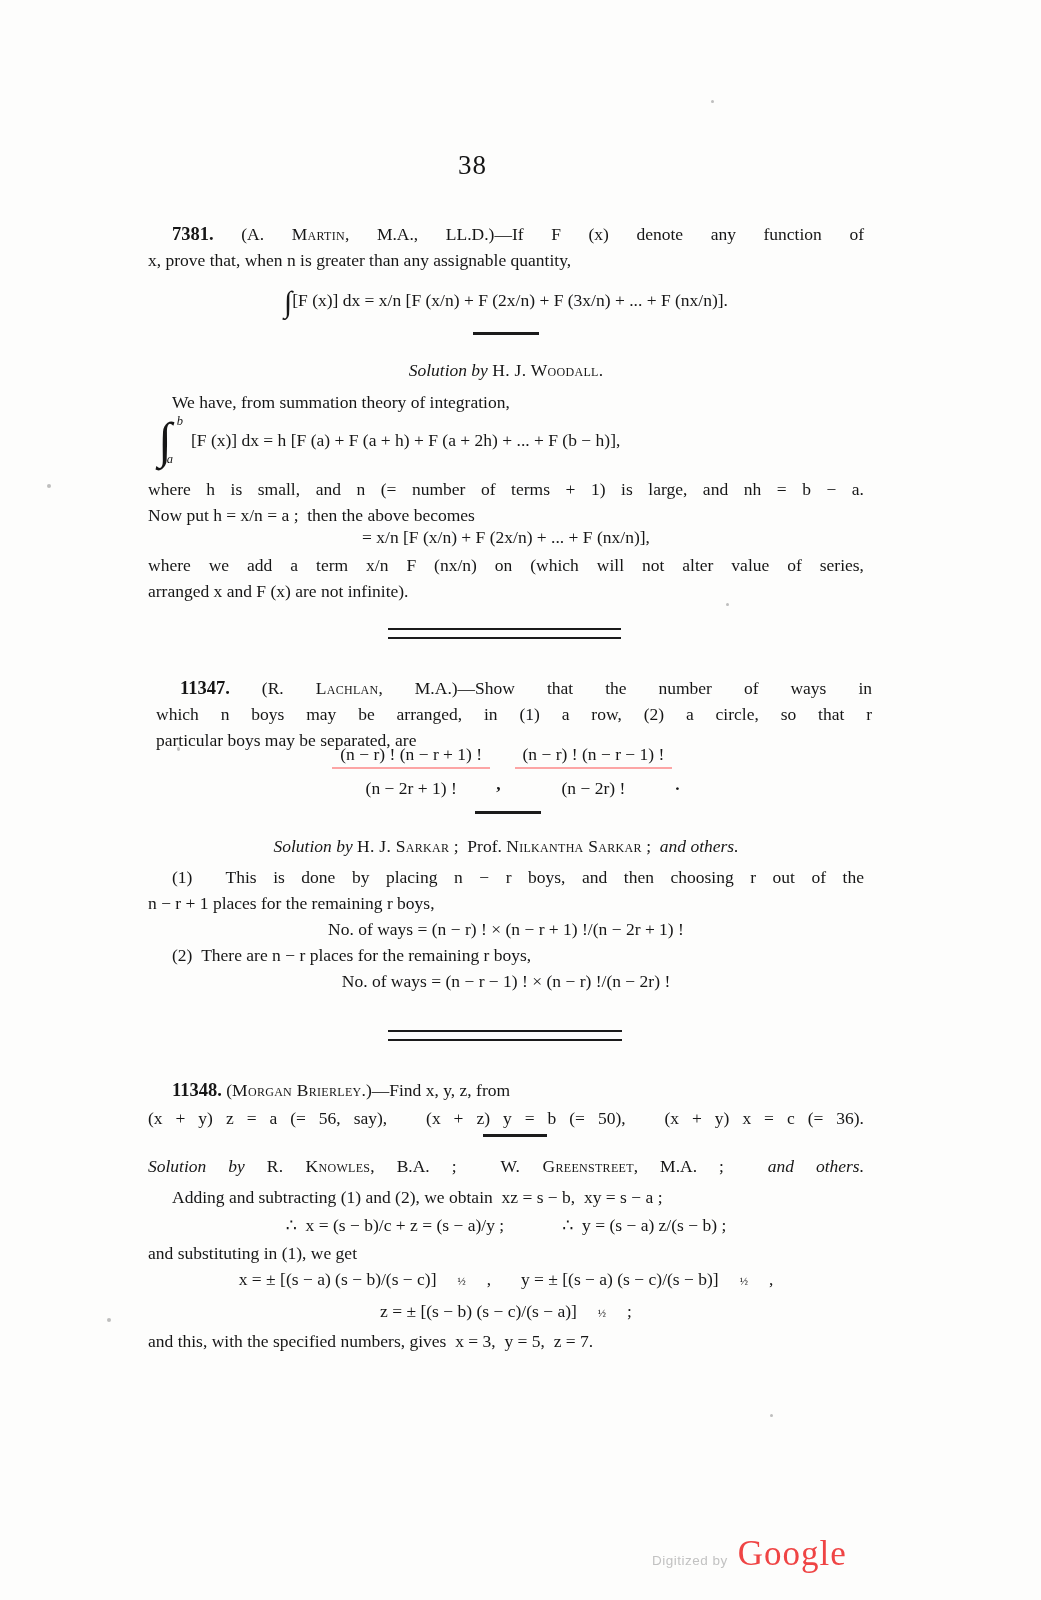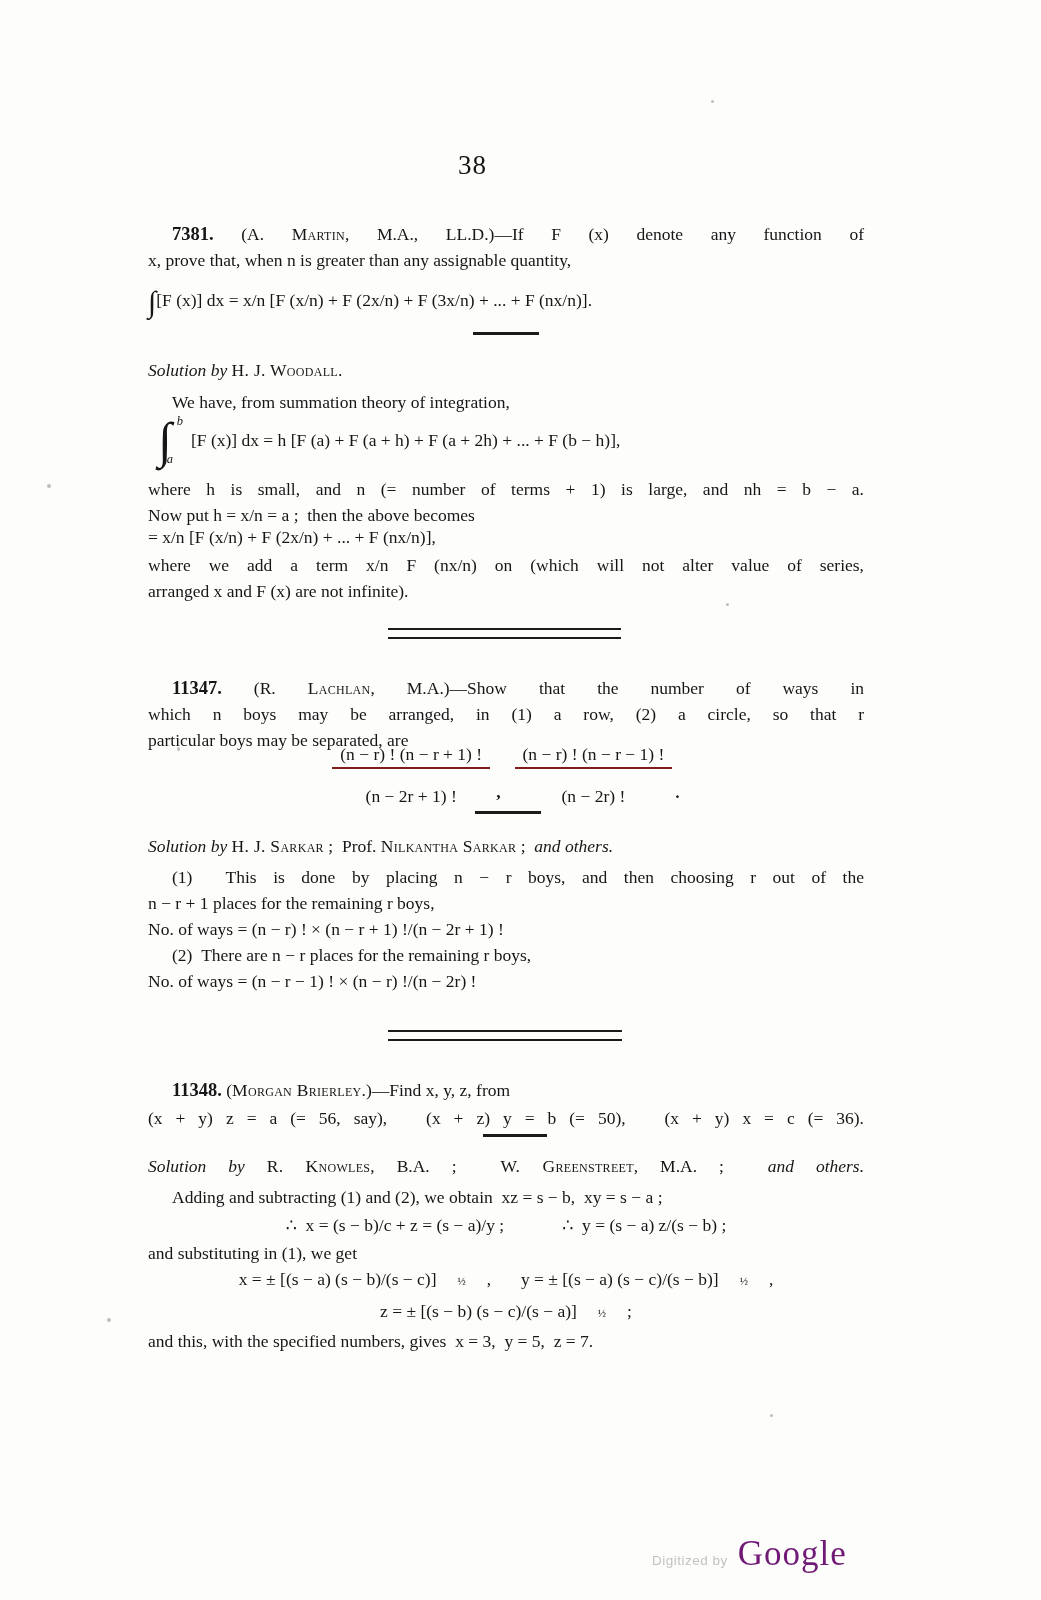--- a/index.html
+++ b/index.html
@@ -4,21 +4,21 @@
 <style>
   html,body { margin:0; padding:0; }
   body { background:#fdfdfc; }
   .page {
     position:relative; width:945px; height:1600px;
     background:#fdfdfc; color:#161616; overflow:hidden;
     font-family:"Liberation Serif","DejaVu Serif",serif;
     font-size:17.5px; line-height:26px;
   }
   .blk { position:absolute; left:148px; width:716px; }
-  .center { text-align:left; }
+  .center { text-align:center; }
   .jline { text-align:justify; text-align-last:justify; }
   .indent { text-indent:24px; }
   .it { font-style:italic; }
   .sc { font-variant:small-caps; letter-spacing:0.3px; }
   .pnum { font-weight:bold; font-size:18.5px; }
 
   .pageno { position:absolute; left:0; width:100%; text-align:center;
     font-size:27px; letter-spacing:1px; }
 
   
@@ -33,34 +33,34 @@
   .int-big { font-size:50px; line-height:1; }
   .int-bounds { display:flex; flex-direction:column; justify-content:space-between;
     height:50px; font-size:12.5px; font-style:italic; line-height:1;
     margin-left:-3px; margin-right:8px; padding:1px 0; }
   .int-bounds .up { margin-left:8px; }
   .int-bounds .lo { margin-left:-2px; }
 
   
   .fracline { display:flex; justify-content:center; align-items:center; font-size:17.5px; }
   .frac { display:inline-flex; flex-direction:column; text-align:center; line-height:22px; }
-  .frac .num { border-bottom:2px solid #7f1d1d; padding:0 8px 2px;font-family:Liberation Serif, serif; }
-  .frac .den { padding-top:16px; }
+  .frac .num { border-bottom:2px solid #fca5a5; padding:0 8px 2px;font-family:Liberation Serif, serif; }
+  .frac .den { padding-top:8px; }
   .fsep { align-self:flex-end; padding:0 14px 2px 6px; font-weight:bold; }
   .fend { align-self:flex-end; padding:0 0 2px 3px; font-weight:bold; }
 
   .eqrow { display:flex; justify-content:center; align-items:baseline;gap:21px; }
   sup.half { font-size:11px; vertical-align:super; line-height:0; }
   .therow { display:flex; justify-content:center; gap:58px; }
 
   
   .wm { position:absolute; top:1536px; left:652px; display:flex; align-items:baseline; }
   .wm-pre { font-family:"Liberation Sans","DejaVu Sans",sans-serif; font-size:13.5px;
     color:#c2c2c2; letter-spacing:0.5px; margin-right:10px; }
-  .wm-brand { font-size:35px; color:#701a75; letter-spacing:1px; line-height:1; }
+  .wm-brand { font-size:35px; color:#ef4444; letter-spacing:1px; line-height:1; }
 
   .speck { position:absolute; background:#8a8a8a; border-radius:50%; opacity:0.55; }
 </style>
 </head>
 <body>
 
 <div class="page">
 
   <div class="pageno" style="top:152px;">38</div>
 
@@ -93,21 +93,21 @@
 
   <div class="blk center" style="top:524px;">= x/n [F (x/n) + F (2x/n) + ... + F (nx/n)],</div>
 
   <div class="blk" style="top:552px;">
     <div class="jline">where we add a term x/n F (nx/n) on (which will not alter value of series,</div>
     <div>arranged x and F (x) are not infinite).</div>
   </div>
 
   <div class="rule-d" style="top:628px; left:388px; width:233px;"></div>
 
-  <div class="blk" style="top:675px;">
+  <div class="blk" style="top:675px;margin-left:8px;">
     <div class="jline indent"><span class="pnum">11347.</span><span>&nbsp;(R. </span><span class="sc">Lachlan</span><span>, M.A.)—Show that the number of ways in</span></div>
     <div class="jline">which n boys may be arranged, in (1) a row, (2) a circle, so that r</div>
     <div>particular boys may be separated, are</div>
   </div>
 
   <div class="blk fracline" style="top:743px;">
     <span class="frac">
         <span class="num">(n − r) ! (n − r + 1) !</span>
         <span class="den">(n − 2r + 1) !</span>
       </span>

